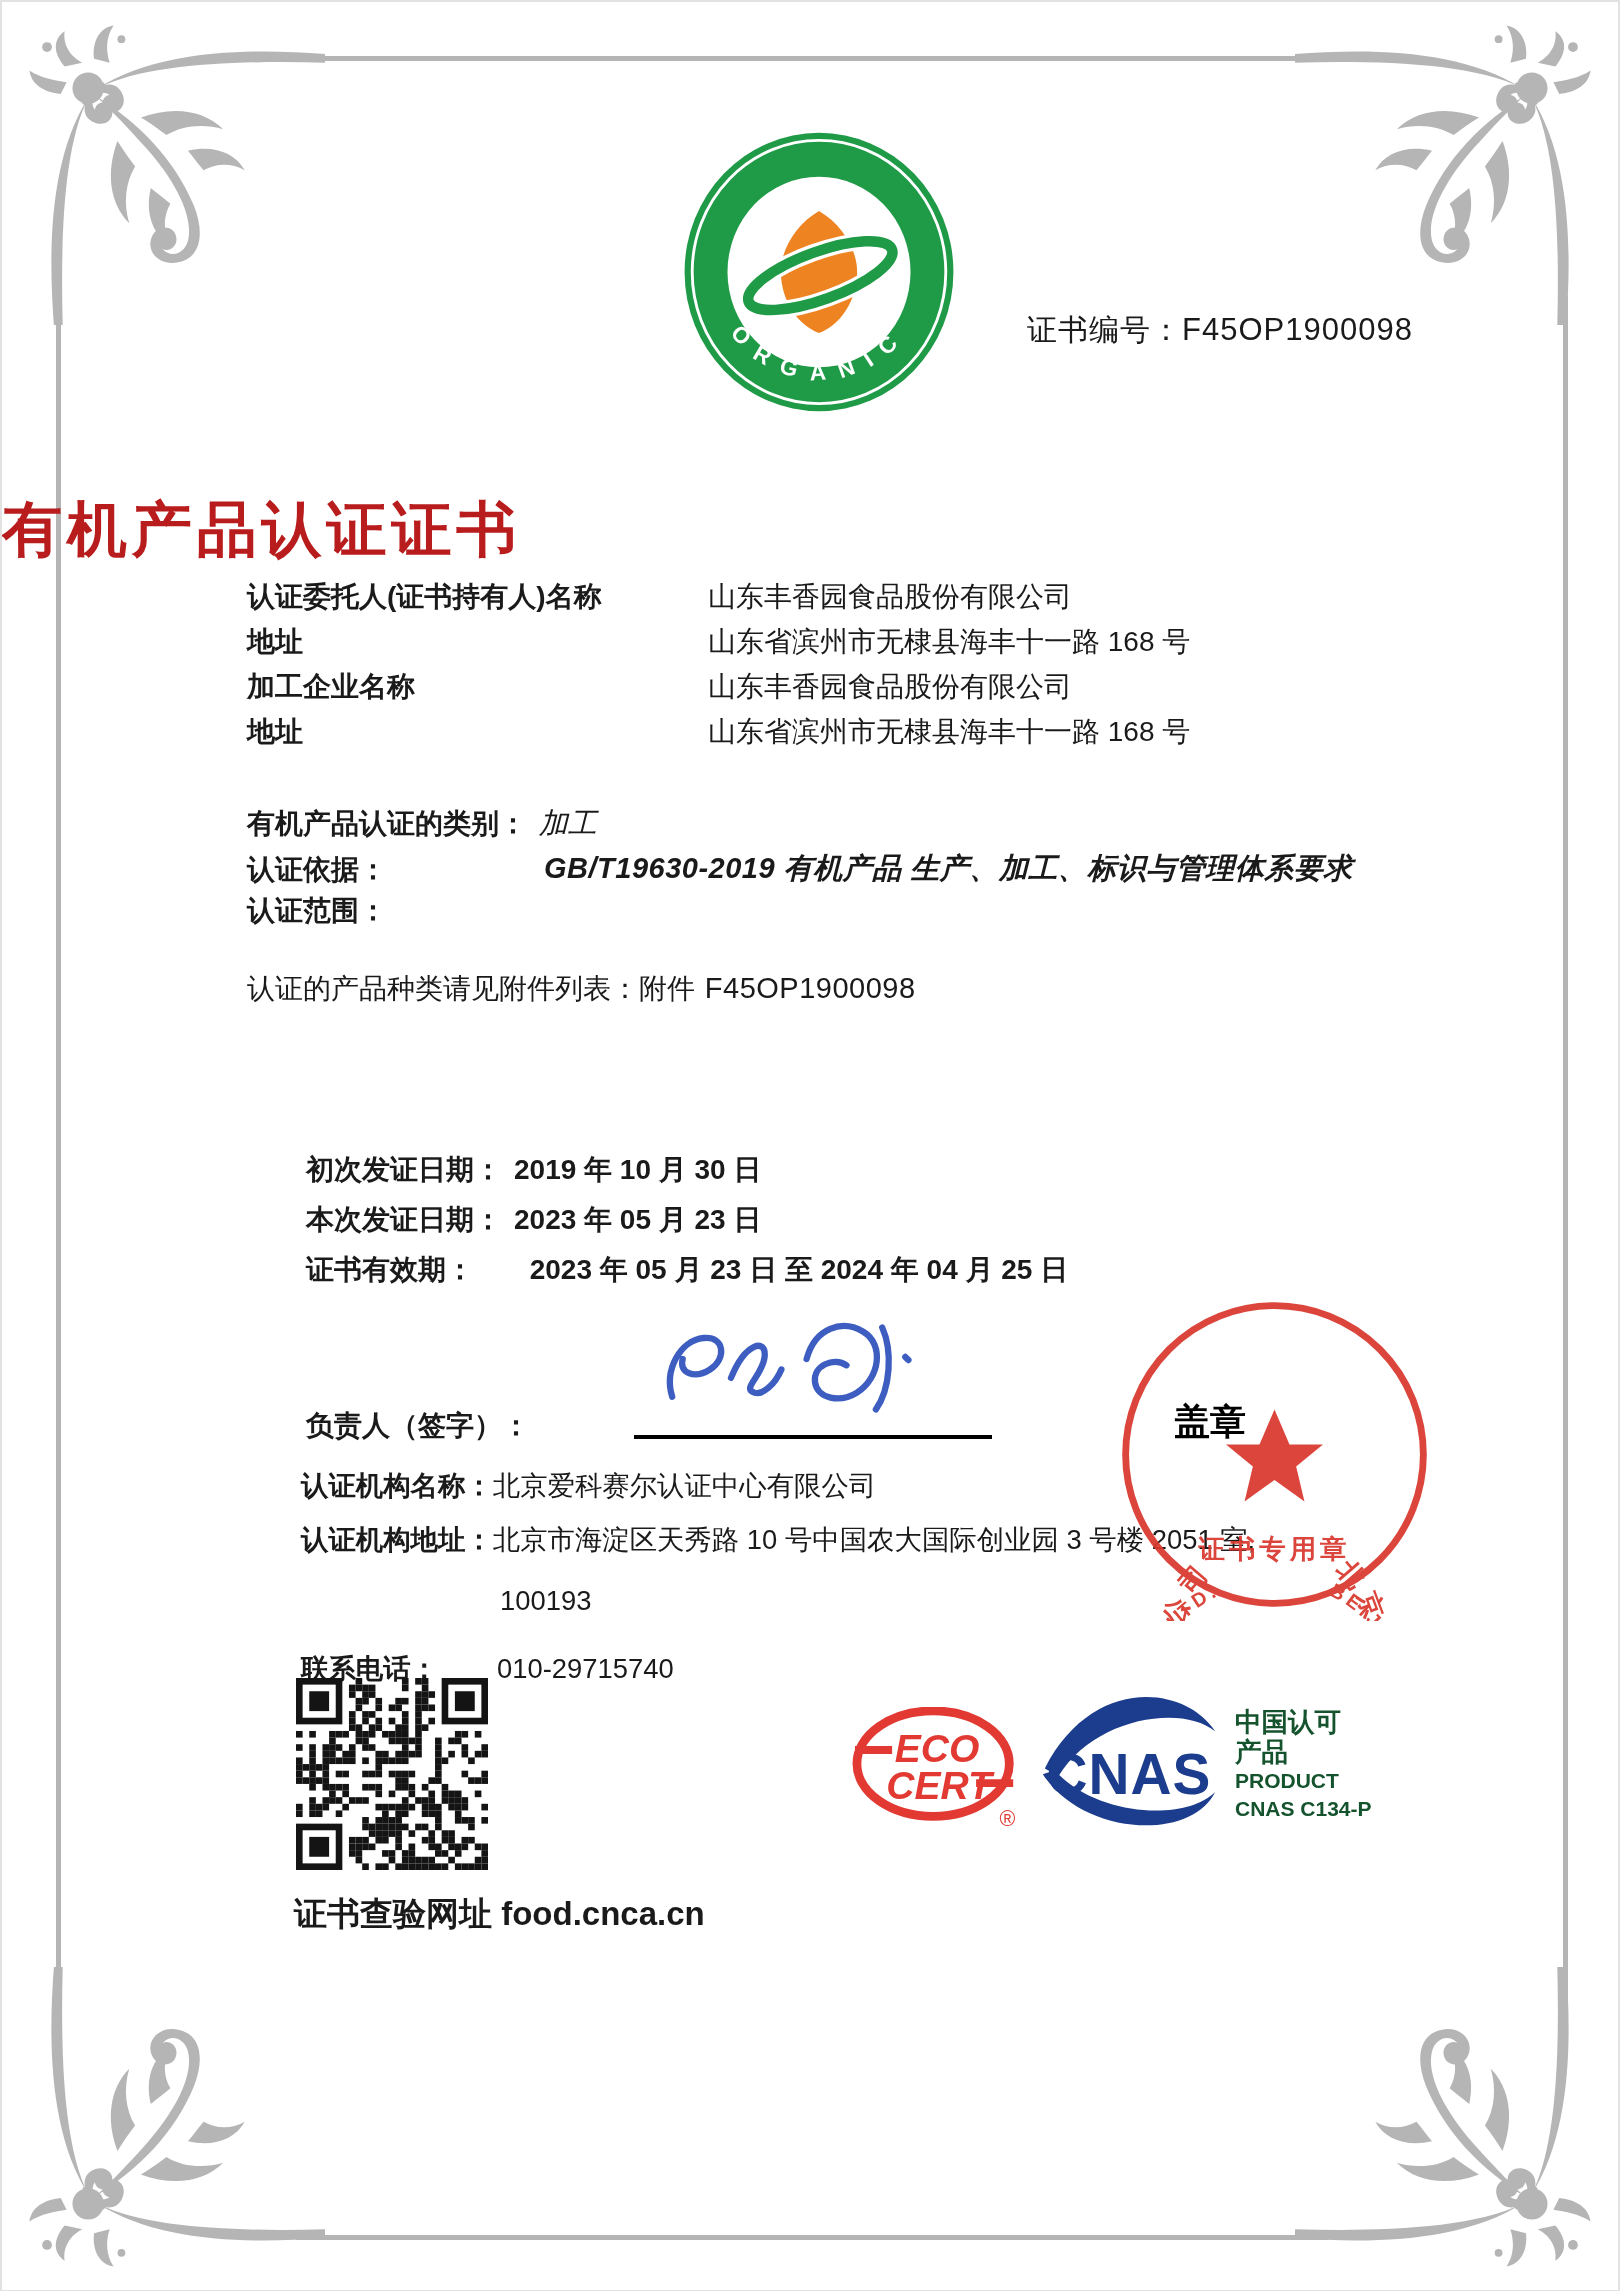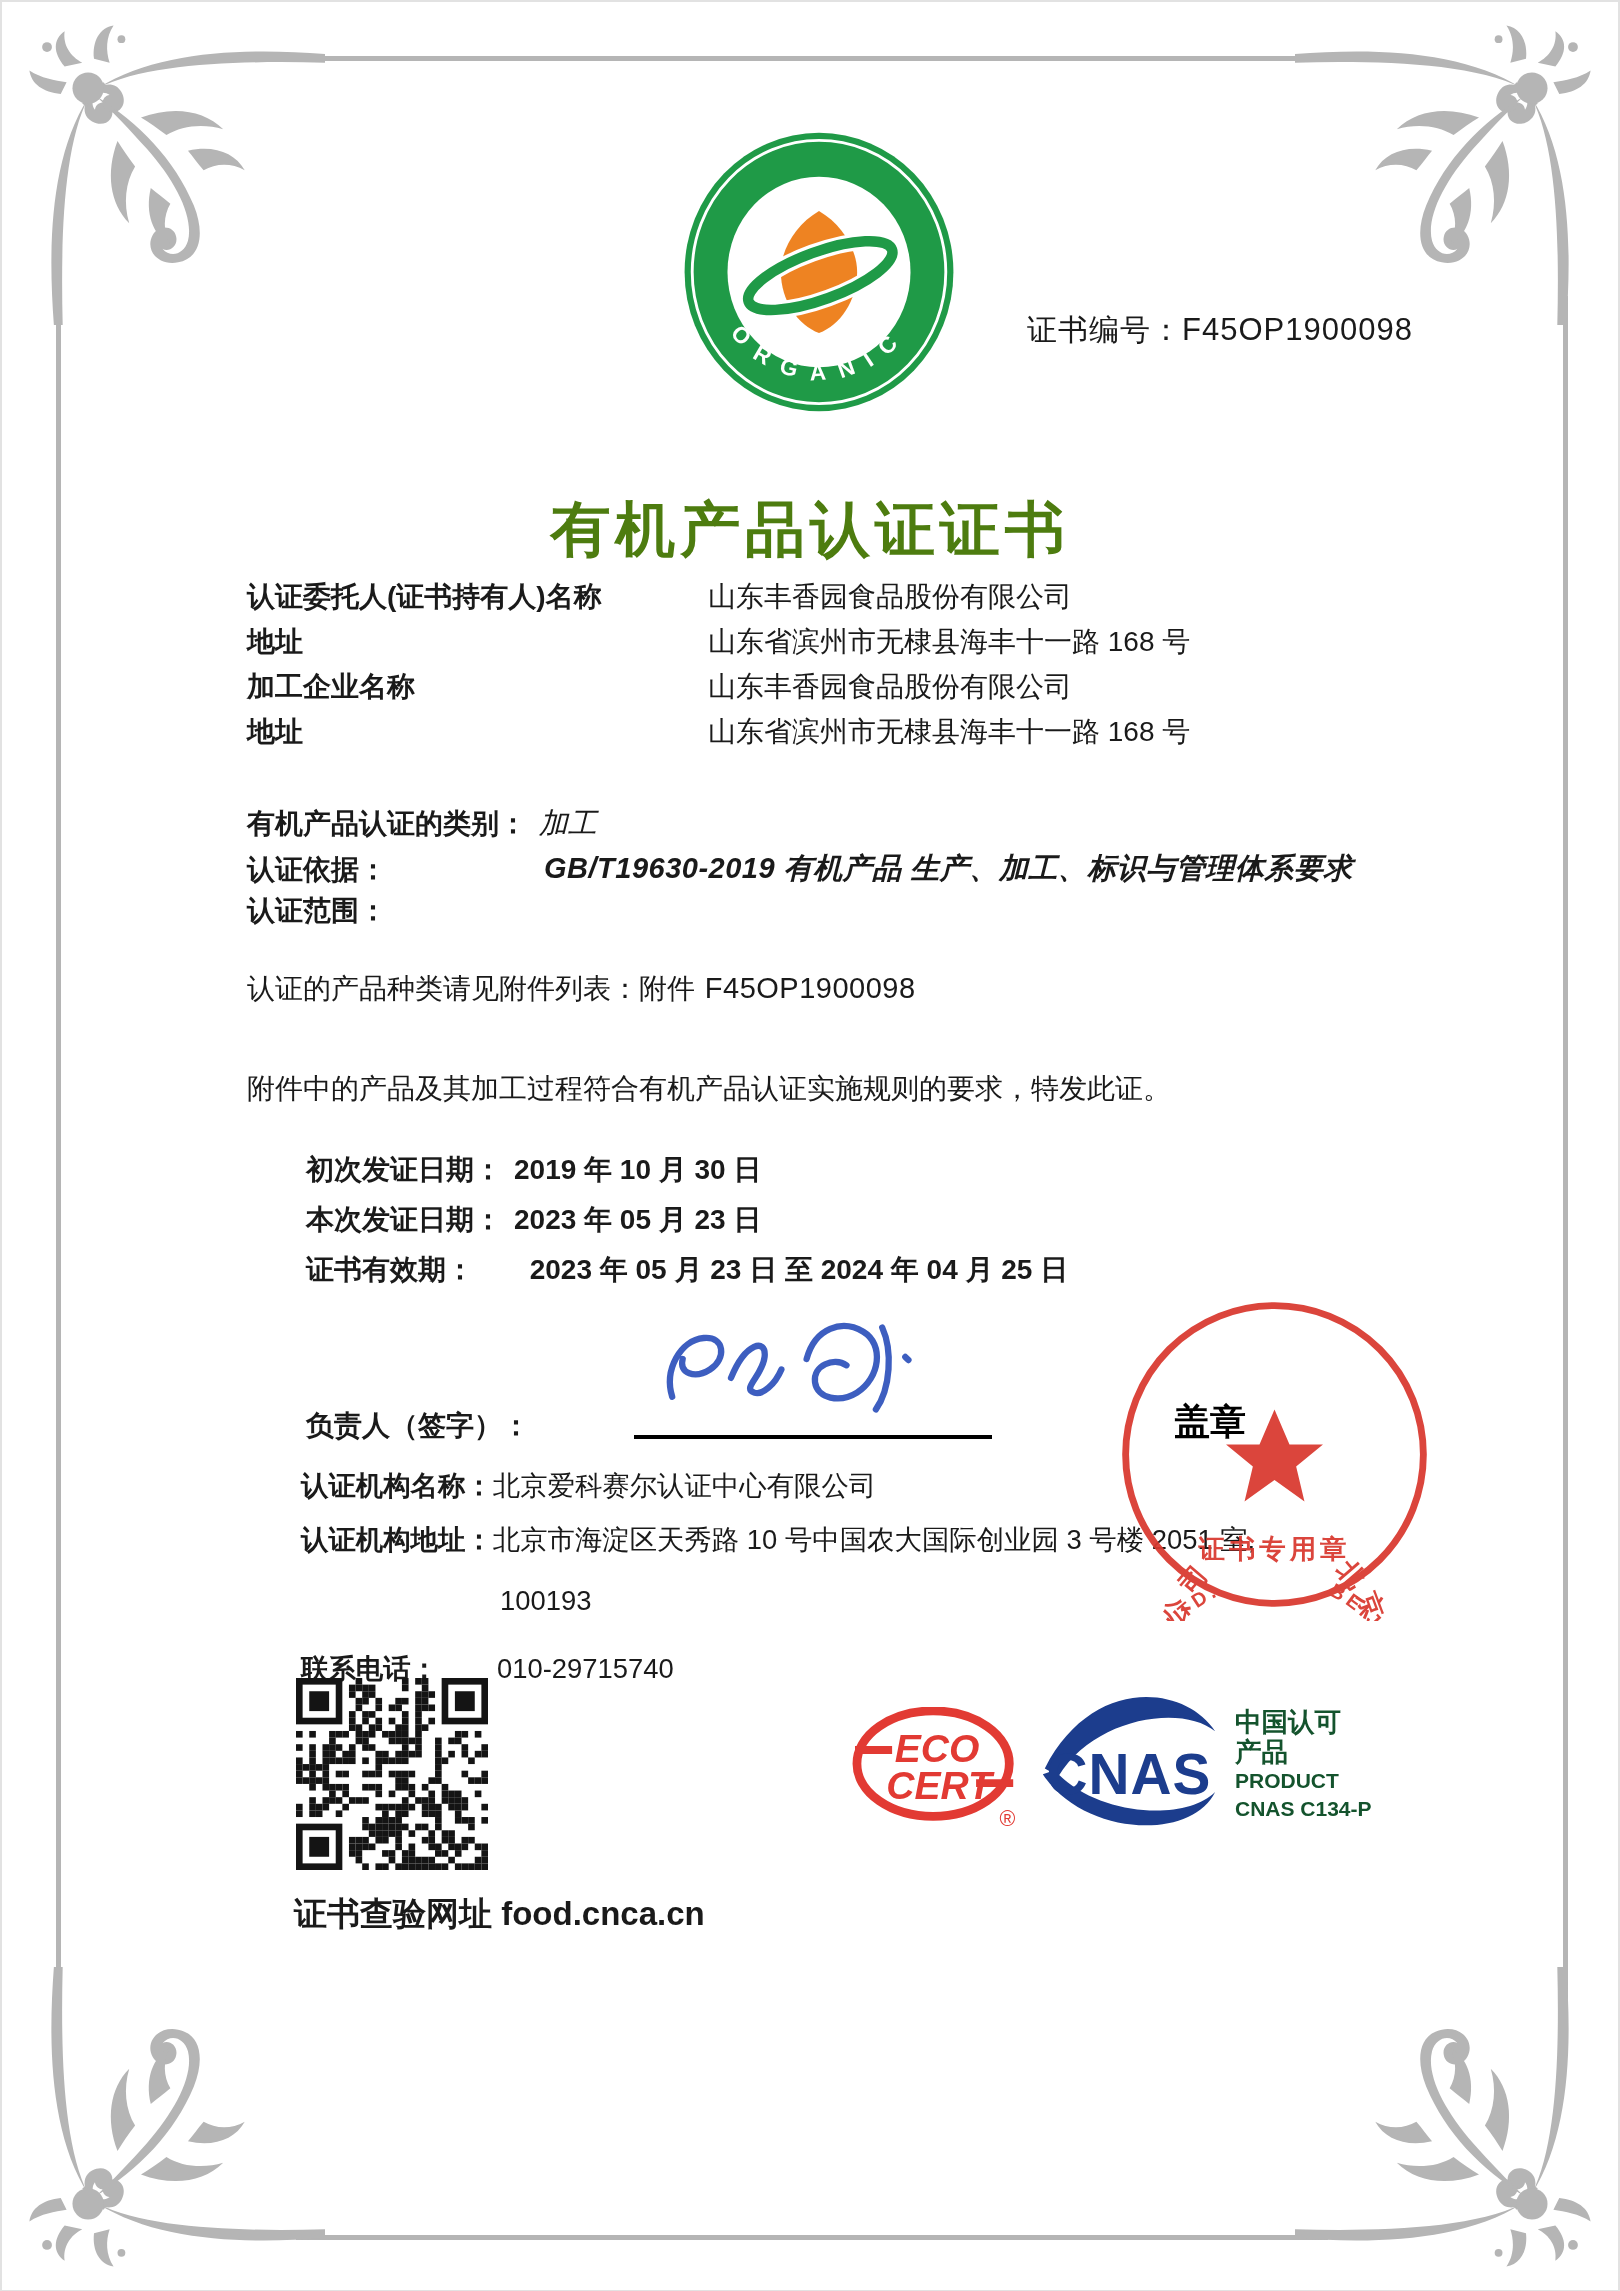--- a/index.html
+++ b/index.html
@@ -16,22 +16,22 @@
   .bline.right{left:1561px;top:294px;width:4.9px;height:1703px;}
   .corner{position:absolute;width:323px;height:323px;}
   .corner.tl{left:0;top:0;}
   .corner.tr{right:0;top:0;transform:scaleX(-1);}
   .corner.bl{left:0;bottom:0;transform:scaleY(-1);}
   .corner.br{right:0;bottom:0;transform:scale(-1,-1);}
   
   .logo{position:absolute;left:674px;top:127px;width:286px;height:286px;}
   .certno{position:absolute;left:1025px;top:308px;font-size:30px;letter-spacing:1px;}
   .certno .v{font-size:31px;letter-spacing:1px;}
-  .title{position:absolute;left:0;right:0;top:488px;text-align:center;
-         font-size:60px;font-weight:800;letter-spacing:4.9px;color:#4d7c0f;}
+  .title{position:absolute;left:0;right:0;top:488px;text-align:left;
+         font-size:60px;font-weight:800;letter-spacing:4.9px;color:#b91c1c;}
   
   .rows{position:absolute;left:245px;top:578px;width:1137px;}
   .row{display:flex;height:45px;align-items:flex-start;font-size:28px;line-height:33px;}
   .row .lab{width:461px;font-weight:700;}
   .row .val{flex:1;}
   
   .catline{position:absolute;left:245px;font-size:28px;font-weight:700;}
   .cat-val{font-family:"DejaVu Serif","Liberation Serif",serif;font-style:italic;
            font-weight:400;font-size:29px;margin-left:11.8px;}
   .basis-val{position:absolute;left:542px;top:847px;font-size:29px;font-weight:700;
@@ -153,21 +153,20 @@
     <span>有机产品认证的类别：</span><span class="cat-val">加工</span>
   </div>
   <div class="catline" style="top:849px;">认证依据：</div>
   <div class="basis-val">GB/T19630-2019 有机产品 生产、加工、标识与管理体系要求</div>
   <div class="catline" style="top:890px;">认证范围：</div>
 
   <div class="attach">
     <span>认证的产品种类请见附件列表：附件</span><span class="no">F45OP1900098</span>
   </div>
 
-  <div class="statement">附件中的产品及其加工过程符合有机产品认证实施规则的要求，特发此证。</div>
 
   <div class="dates">
     <div class="drow">
       <span class="dlab">初次发证日期：</span><span class="dval">2019 年 10 月 30 日</span>
     </div>
     <div class="drow">
       <span class="dlab">本次发证日期：</span><span class="dval">2023 年 05 月 23 日</span>
     </div>
     <div class="drow">
       <span class="dlab">证书有效期：</span><span class="dval">2023 年 05 月 23 日  至  2024 年 04 月 25 日</span>

